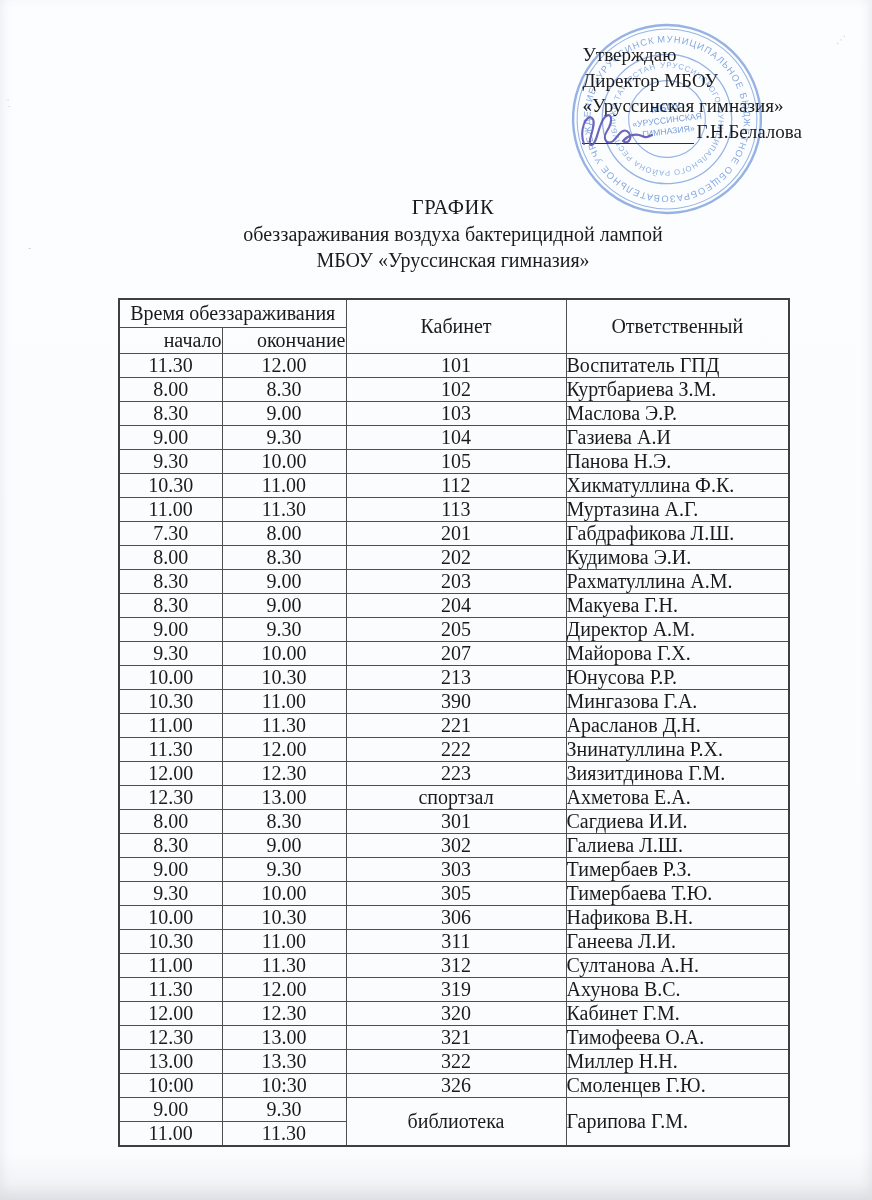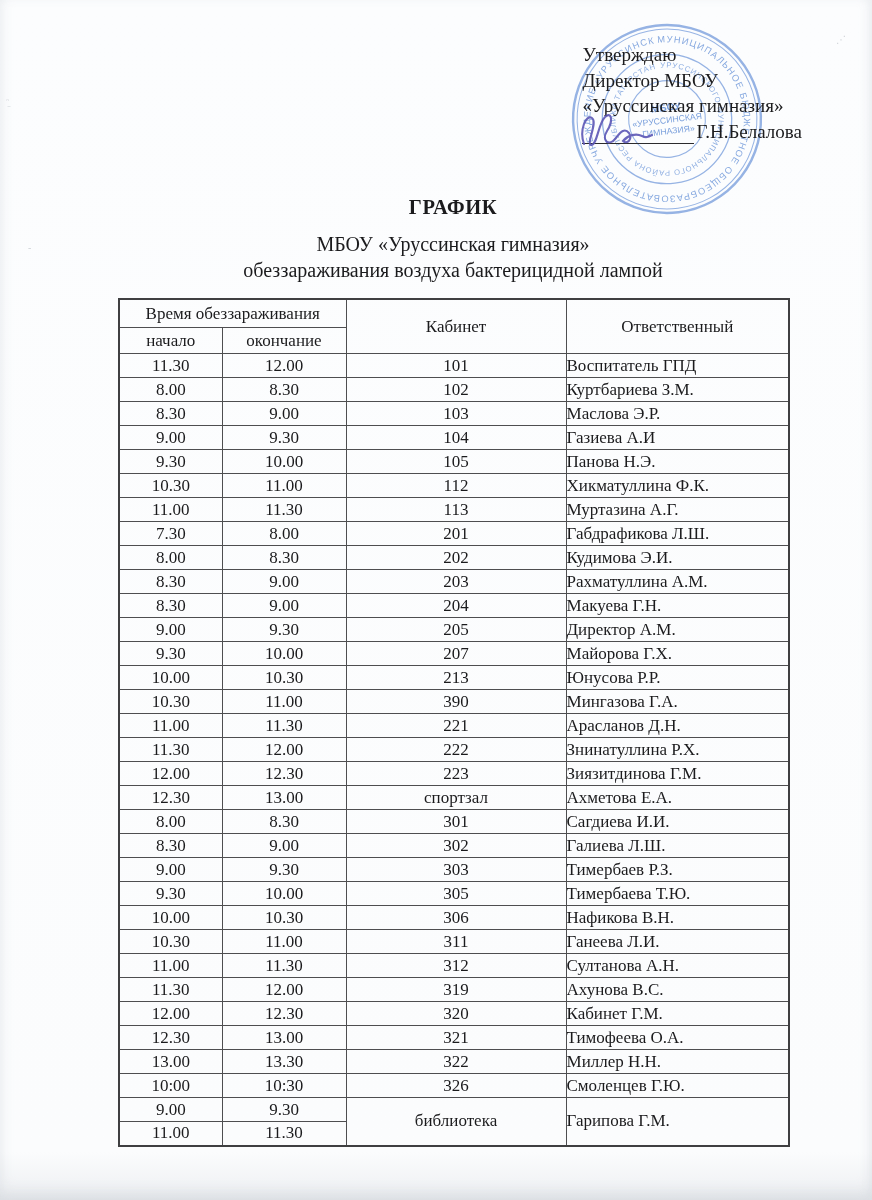--- a/index.html
+++ b/index.html
@@ -26,34 +26,34 @@
   
   .stamp{position:absolute;left:566px;top:18px;width:202px;height:202px;z-index:1;
          transform:rotate(-7deg);opacity:.92;}
   
   .signature{position:absolute;left:576px;top:106px;width:104px;height:46px;z-index:4;}
   
   .title{
     position:absolute;top:194px;left:0;width:872px;box-sizing:border-box;
     padding-left:34px;text-align:center;font-size:20px;line-height:26px;z-index:2;color:#1b1b1d;
   }
-  .title .t1{font-weight:bold;font-size:20.5px;letter-spacing:.6px;margin-bottom:11px;}
+  .title .t1{font-weight:normal;font-size:20.5px;letter-spacing:.6px;margin-bottom:1px;}
   
   table.sched{
     position:absolute;left:118px;top:298px;width:670px;z-index:2;
     border-collapse:collapse;table-layout:fixed;
-    font-size:17px;color:#1b1b1d;
+    font-size:20px;color:#1b1b1d;
     border:2.4px solid #3f3f41;
   }
   .sched th,.sched td{
     border:1.5px solid #4e4e50;font-weight:normal;padding:0;
     white-space:nowrap;overflow:hidden;vertical-align:middle;
   }
   .sched thead tr.h1 th{height:27px;text-align:center;}
-  .sched thead tr.h2 th{height:25px;text-align:center;}
+  .sched thead tr.h2 th{height:25px;text-align:right;}
   .sched tbody tr{height:24px;}
   .c-time,.c-room{text-align:center;}
   .c-resp{text-align:left;padding-left:12px;}
   
   .artifact{position:absolute;z-index:0;color:#aab0b8;font-size:10px;opacity:.55;}
 </style>
 </head>
 <body>
 
 <div class="page">
@@ -92,22 +92,22 @@
     <div>«Уруссинская гимназия»</div>
     <div class="sig-row"><span class="uline"></span><span>Г.Н.Белалова</span></div>
   </div>
 
   <svg class="signature" viewBox="0 0 104 46">
     <path d="M8,38 C3,24 10,8 16,12 C22,16 10,38 15,39 C21,40 22,18 29,11 C35,5 38,14 31,25 C25,35 33,41 40,32 C45,25 49,22 53,27 C57,33 51,39 47,35 C52,29 60,27 66,30 C70,32 72,31 76,29" fill="none" stroke="rgba(91,85,181,0.9)" stroke-width="2.1" stroke-linecap="round"></path>
   </svg>
 
   <div class="title">
     <div class="t1">ГРАФИК</div>
+    <div>обеззараживания воздуха бактерицидной лампой</div>
     <div>МБОУ «Уруссинская гимназия»</div>
-    <div>обеззараживания воздуха бактерицидной лампой</div>
   </div>
 
   <table class="sched">
     <colgroup>
       <col style="width:103px">
         <col style="width:124px">
         <col style="width:220px">
         <col style="width:223px">
     </colgroup>
     <thead>

